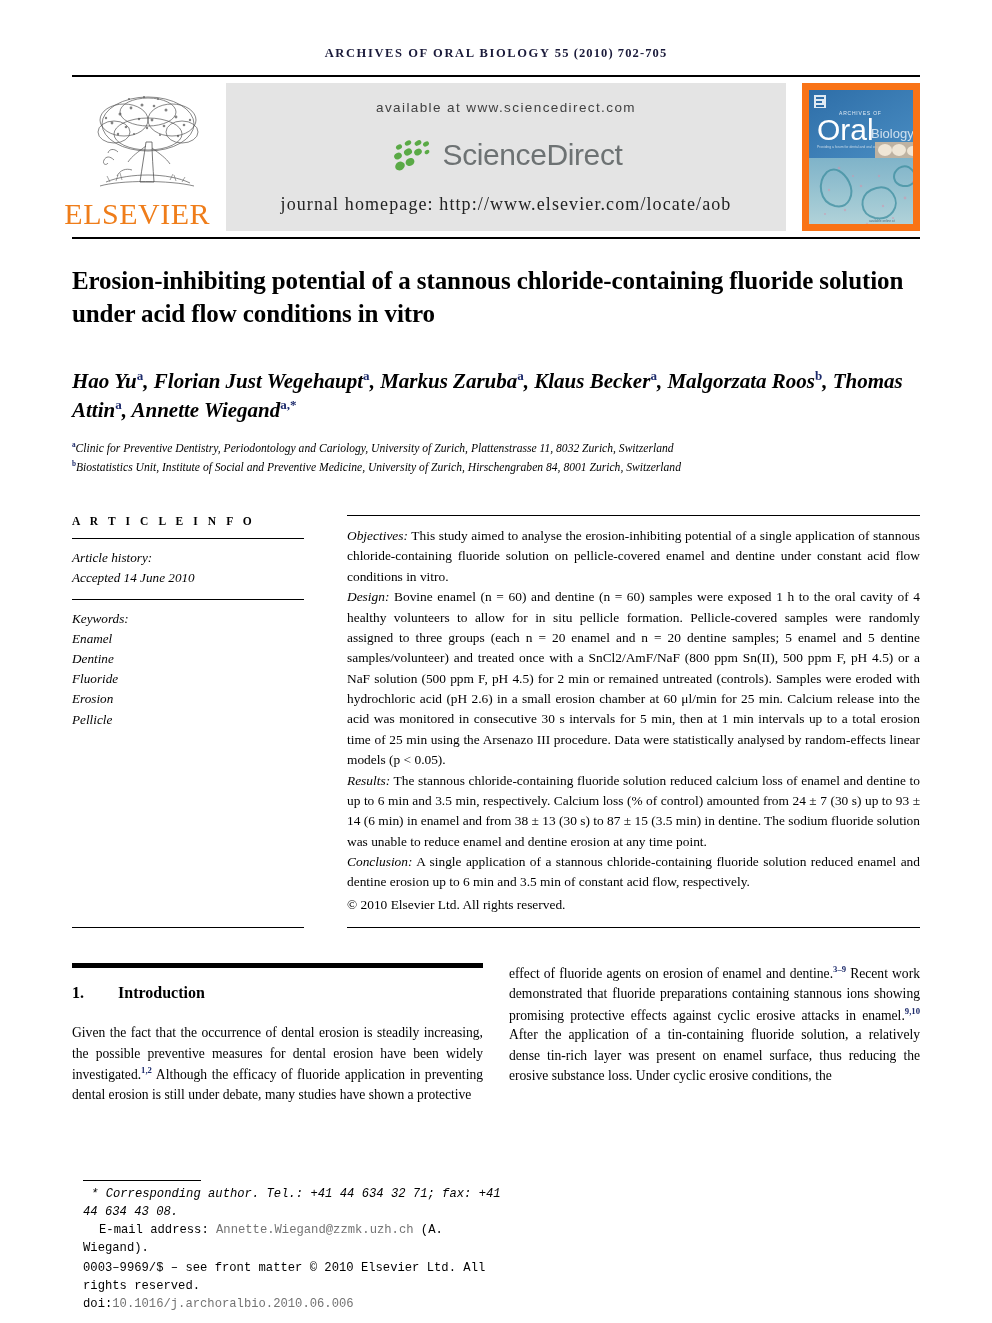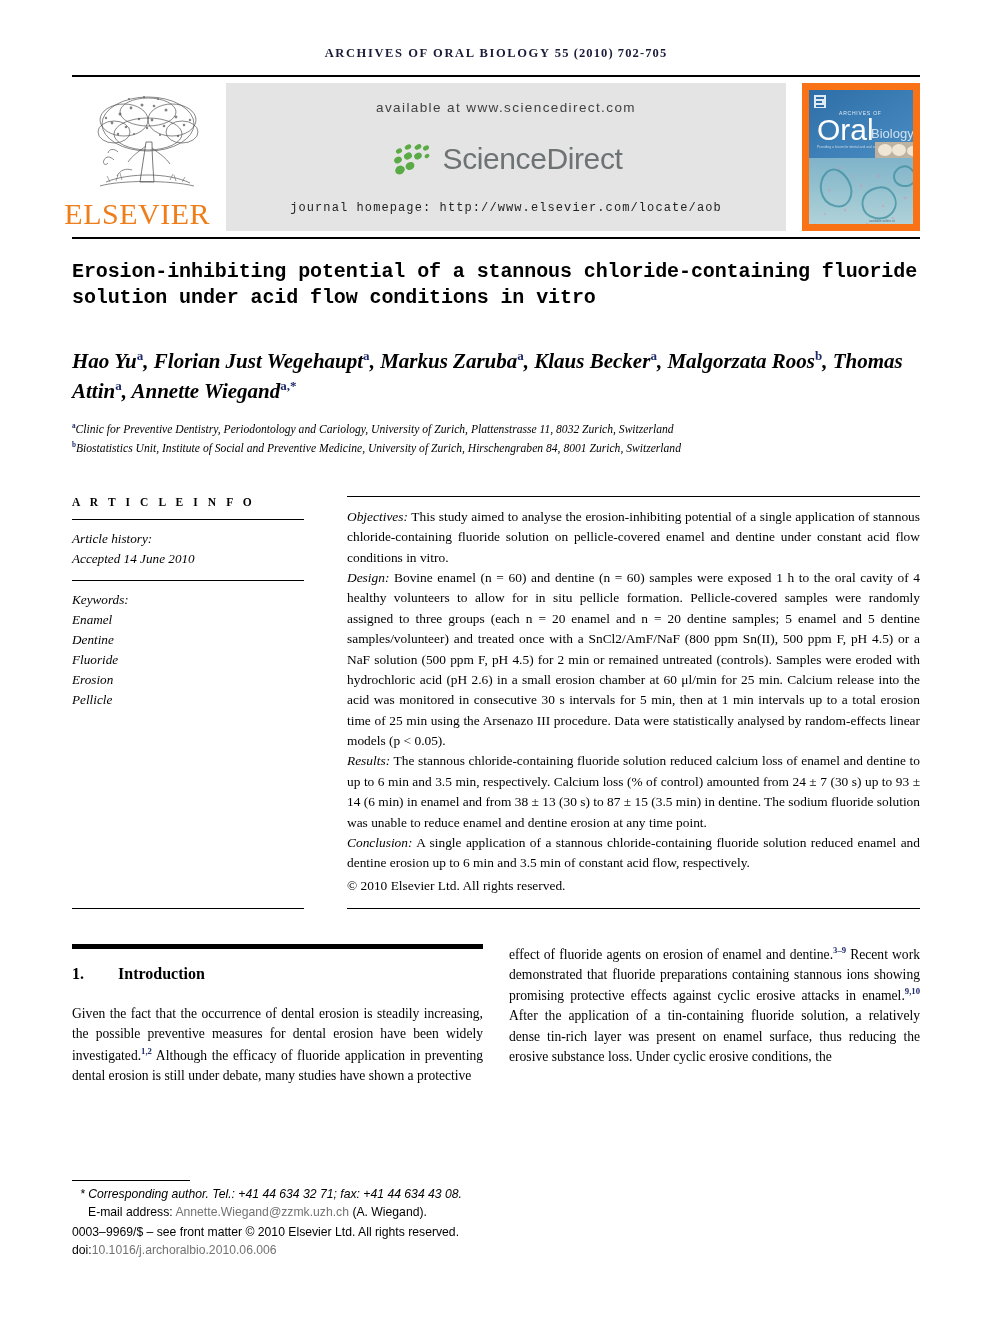--- a/index.html
+++ b/index.html
@@ -91,22 +91,22 @@
     margin: 2px 0 1px 0;
   }
   .sd-logo-mark { width: 46px; height: 38px; }
   .sd-logo-text {
     font-family: "Liberation Sans", sans-serif;
     font-size: 30px;
     color: #6d7273;
     letter-spacing: -0.4px;
   }
   .sd-homepage {
-    font-family: Liberation Mono, monospace;
-    font-size: 12px;
+    font-family: Liberation Serif, serif;
+    font-size: 18px;
     letter-spacing: 1.1px;
     color: #222;
   }
   .cover {
     width: 118px;
     flex: 0 0 118px;
     height: 148px;
     position: relative;
     overflow: hidden;
     background: #2f6fae;
@@ -114,25 +114,25 @@
     box-sizing: border-box;
   }
 
   .rule-under-masthead {
     border-top: 2.2px solid #000;
     margin-top: 6px;
   }
 
   
   .title {
-    font-family: Liberation Mono, monospace;
+    font-family: Liberation Serif, serif;
     font-weight: bold;
-    font-size: 20px;
+    font-size: 25px;
     line-height: 1.31;
-    margin-top: 20px;
+    margin-top: 26px;
     letter-spacing: -0.1px;
   }
 
   
   .authors {
     font-family: "Liberation Serif", serif;
     font-style: italic;
     font-weight: bold;
     font-size: 21px;
     line-height: 1.42;
@@ -231,24 +231,24 @@
     display: flex;
     margin-bottom: 18px;
   }
   .sec-title .num { width: 46px; flex: 0 0 46px; }
   .bcol p { margin: 0; }
   sup.ref { font-size: 0.64em; color: #1c2a6b; font-weight: bold; vertical-align: super; }
 
   
   .footnote {
     position: absolute;
-    left: 72px;
+    left: 83px;
     top: 1180px;
     width: 420px;
-    font-family: Liberation Sans, sans-serif;
+    font-family: Liberation Mono, monospace;
     font-size: 12.2px;
     line-height: 1.48;
   }
   .footnote .fn-rule {
     border-top: 1.2px solid #000;
     width: 118px;
     margin-bottom: 4px;
   }
   .fn-corr { font-style: italic; text-indent: 8px; }
   .fn-email { text-indent: 16px; }

